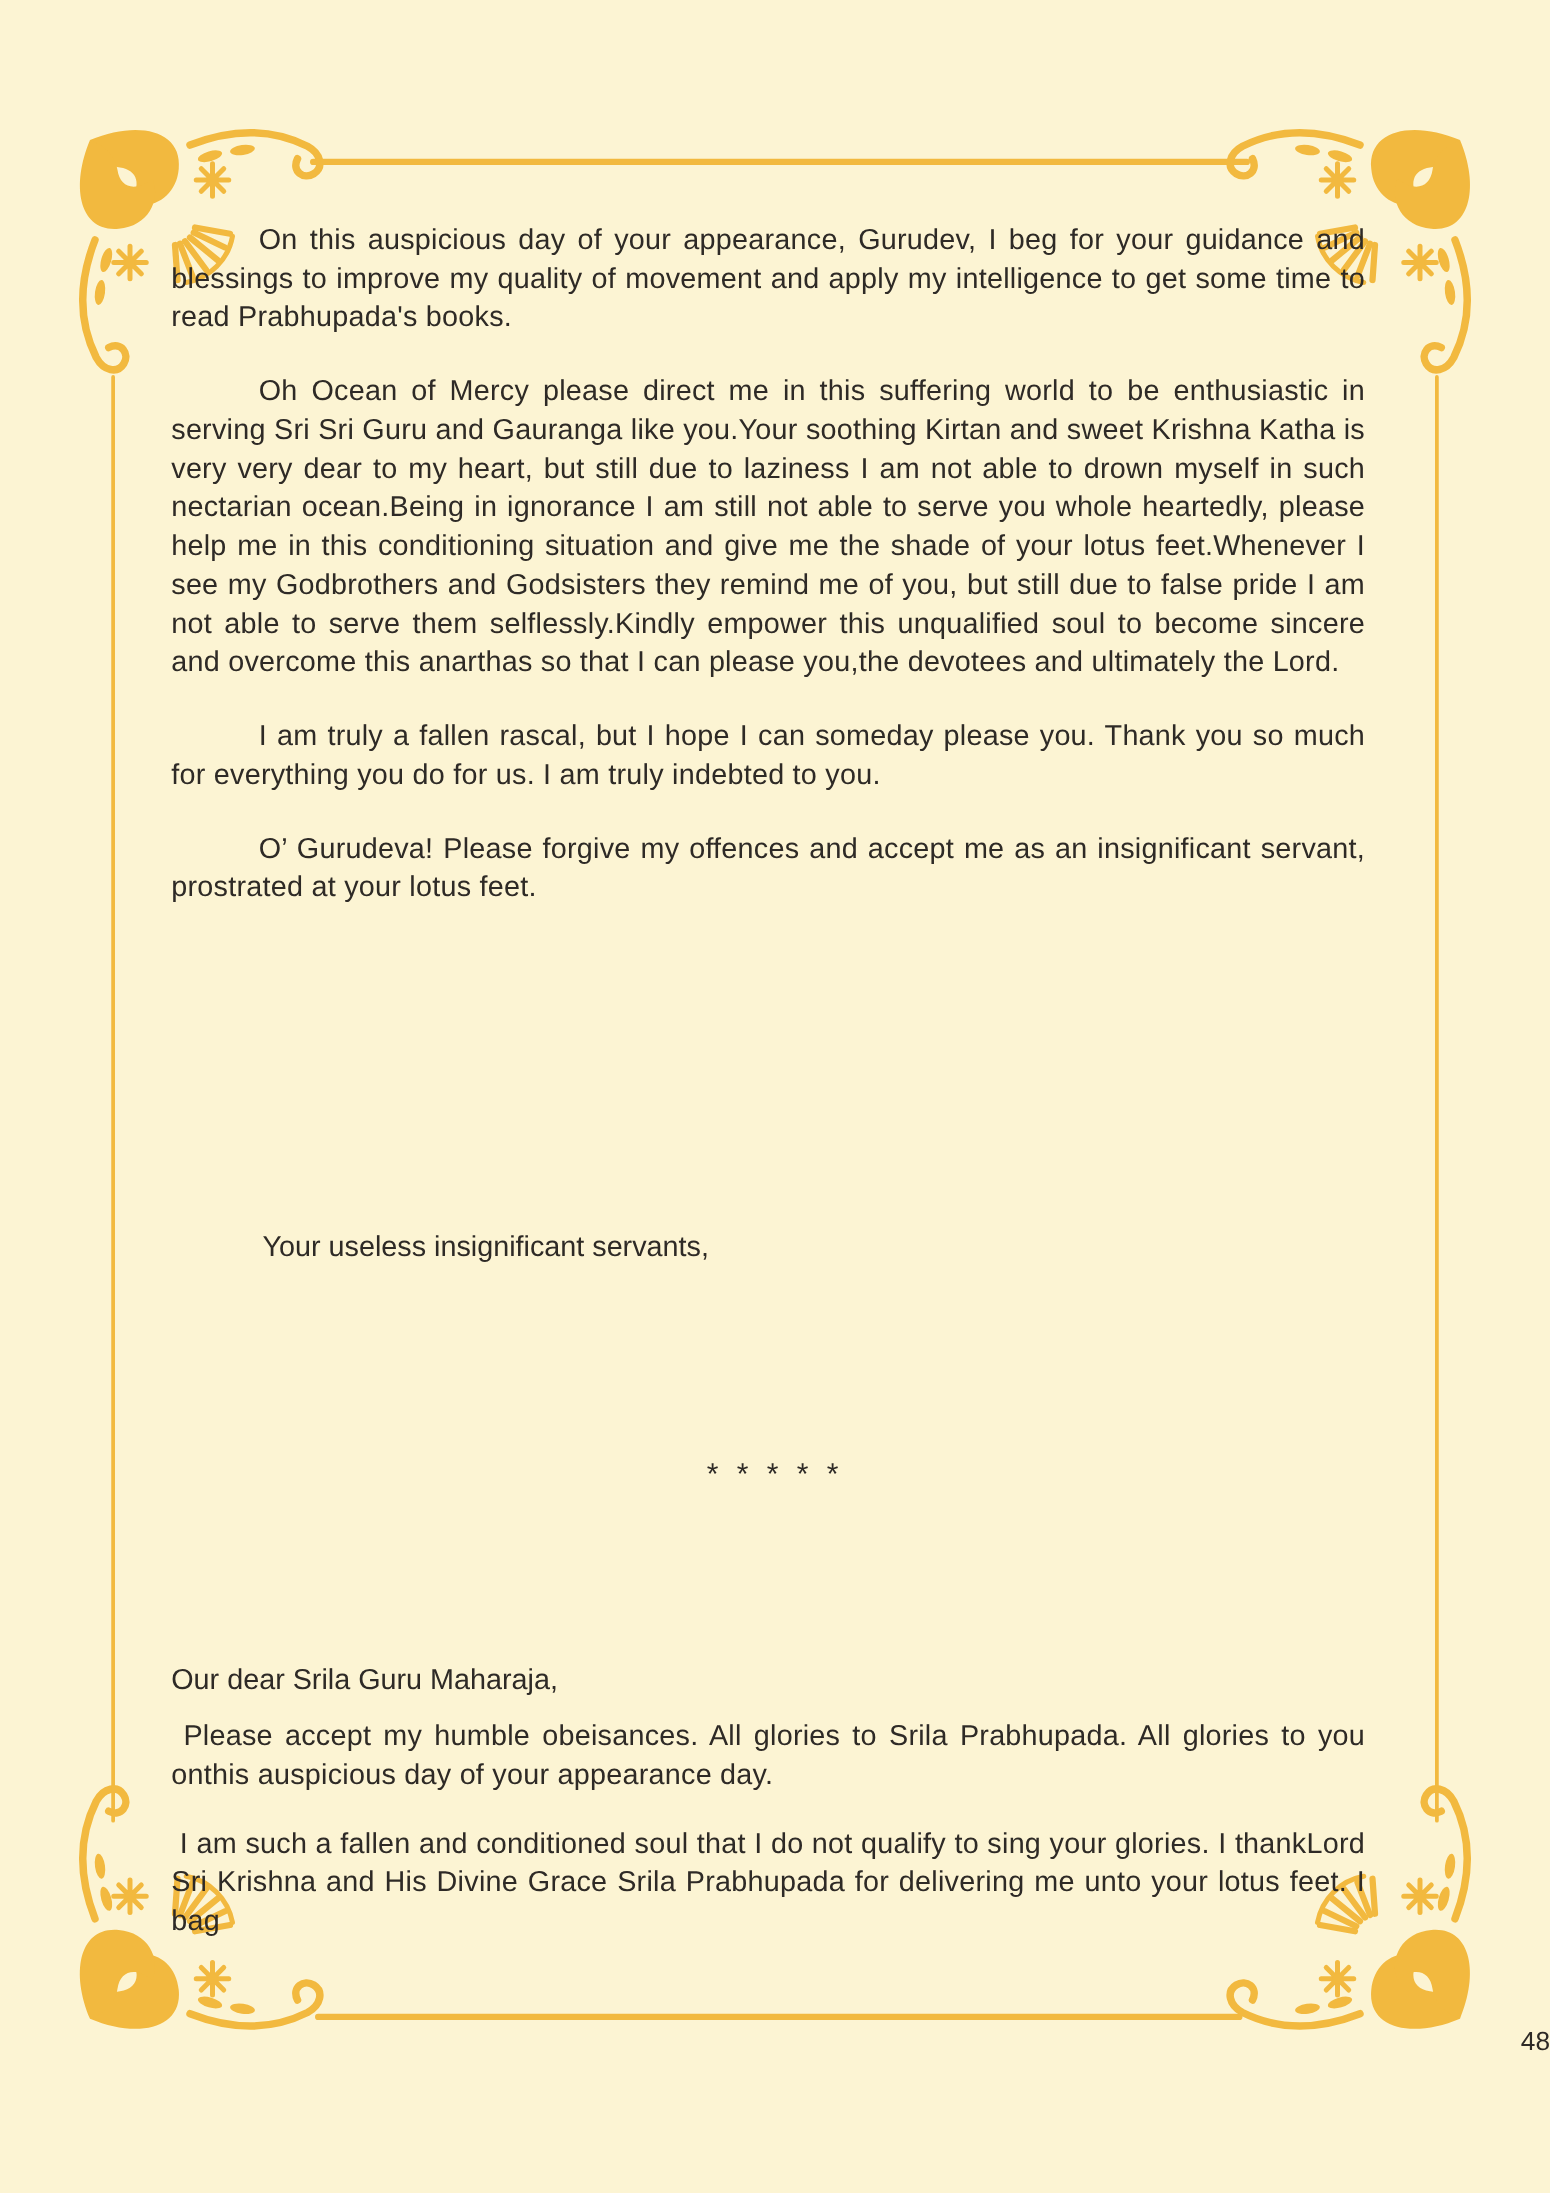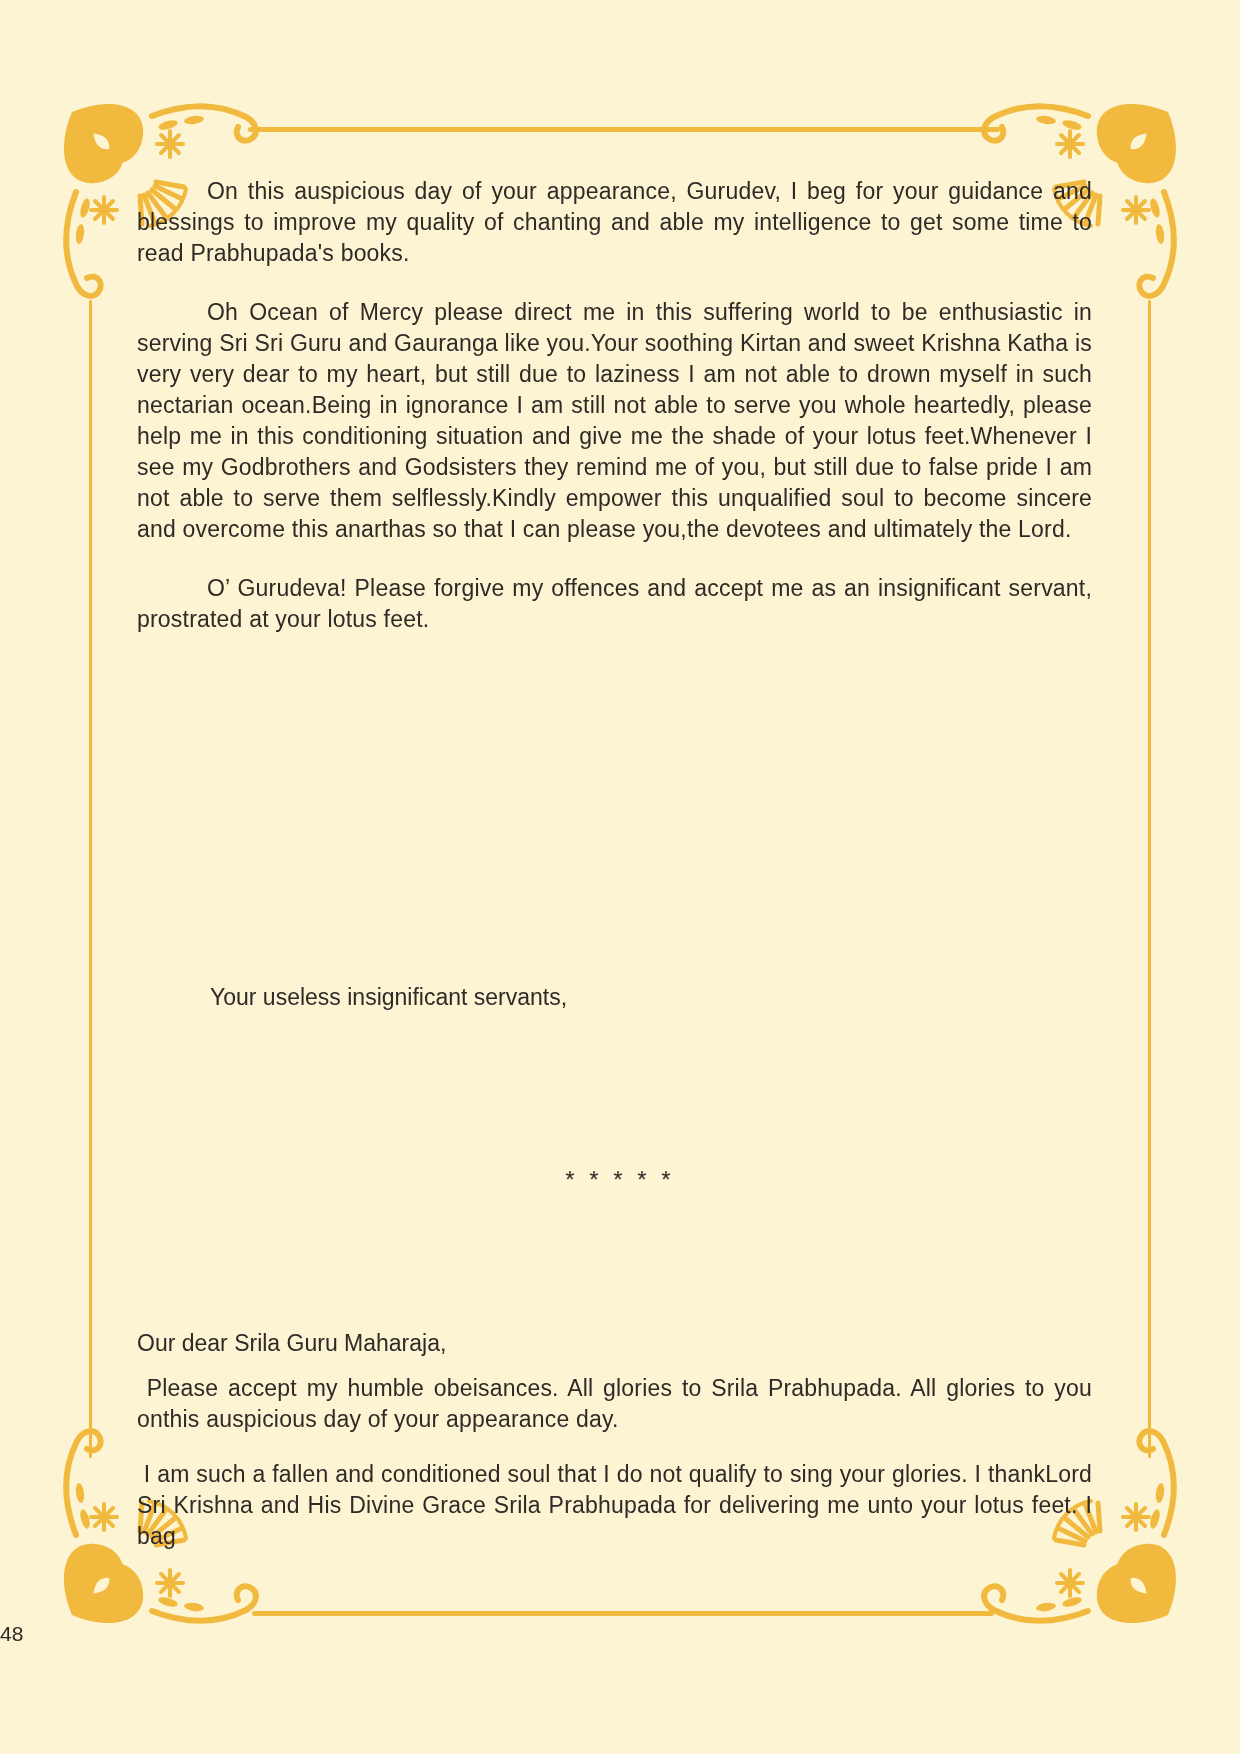--- a/index.html
+++ b/index.html
@@ -35,21 +35,21 @@
     text-align:center;font-size:24px;letter-spacing:4px;
   }
   .letter-next{position:absolute;left:137px;top:1328px;width:955px;}
   .salutation{font-size:23px;line-height:31px;margin:0 0 14px 0;}
   .letter-next .para2{
     font-size:23px;line-height:31px;text-align:justify;
     margin:0 0 24px 0;white-space:pre-wrap;letter-spacing:0.2px;
   }
   .page-number{
     position:absolute;left:0;top:1622px;width:1240px;
-    text-align:left;font-size:21px;
+    text-align:right;font-size:21px;
   }
 </style>
 </head>
 <body>
 
 <svg width="0" height="0" style="position:absolute">
   <defs>
     <g id="floral-corner" fill="#F2B93F" stroke="none">
 
       <path d="M20,20 C58,4 94,12 91,43 C89,66 69,77 51,70 C62,56 58,44 44,42 C31,40 24,30 20,20 Z"></path>
@@ -104,22 +104,23 @@
       <use href="#floral-corner"></use>
     </svg>
 </div>
 
 <div class="rule rule-top"></div>
 <div class="rule rule-bottom"></div>
 <div class="rule rule-left"></div>
 <div class="rule rule-right"></div>
 
 <div class="letter">
-  <p class="para">On this auspicious day of your appearance, Gurudev, I beg for your guidance and blessings to improve my quality of chanting and able my intelligence to get some time to read Prabhupada's books.</p>
+  <p class="para">On this auspicious day of your appearance, Gurudev, I beg for your guidance and blessings to improve my quality of movement and apply my intelligence to get some time to read Prabhupada's books.</p>
   <p class="para">Oh Ocean of Mercy please direct me in this suffering world to be enthusiastic in serving Sri Sri Guru and Gauranga like you.Your soothing Kirtan and sweet Krishna Katha is very very dear to my heart, but still due to laziness I am not able to drown myself in such nectarian ocean.Being in ignorance I am still not able to serve you whole heartedly, please help me in this conditioning situation and give me the shade of your lotus feet.Whenever I see my Godbrothers and Godsisters they remind me of you, but still due to false pride I am not able to serve them selflessly.Kindly empower this unqualified soul to become sincere and overcome this anarthas so that I can please you,the devotees and ultimately the Lord.</p>
+  <p class="para">I am truly a fallen rascal, but I hope I can someday please you. Thank you so much for everything you do for us. I am truly indebted to you.</p>
   <p class="para">O’ Gurudeva! Please forgive my offences and accept me as an insignificant servant, prostrated at your lotus feet.</p>
 </div>
 
 <div class="signature">
   <div class="sig-line">Your useless insignificant servants,</div>
 </div>
 
 <div class="separator">* * * * *</div>
 
 <div class="letter-next">

